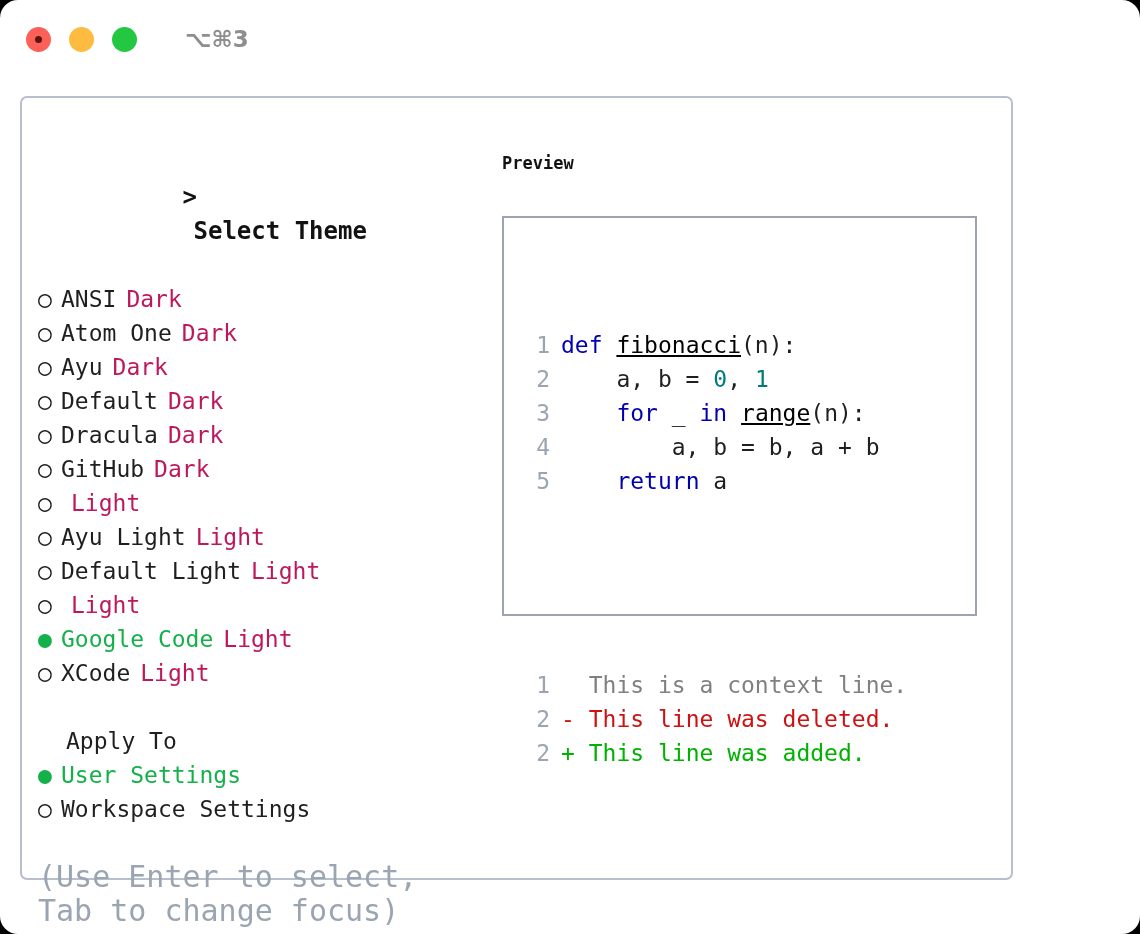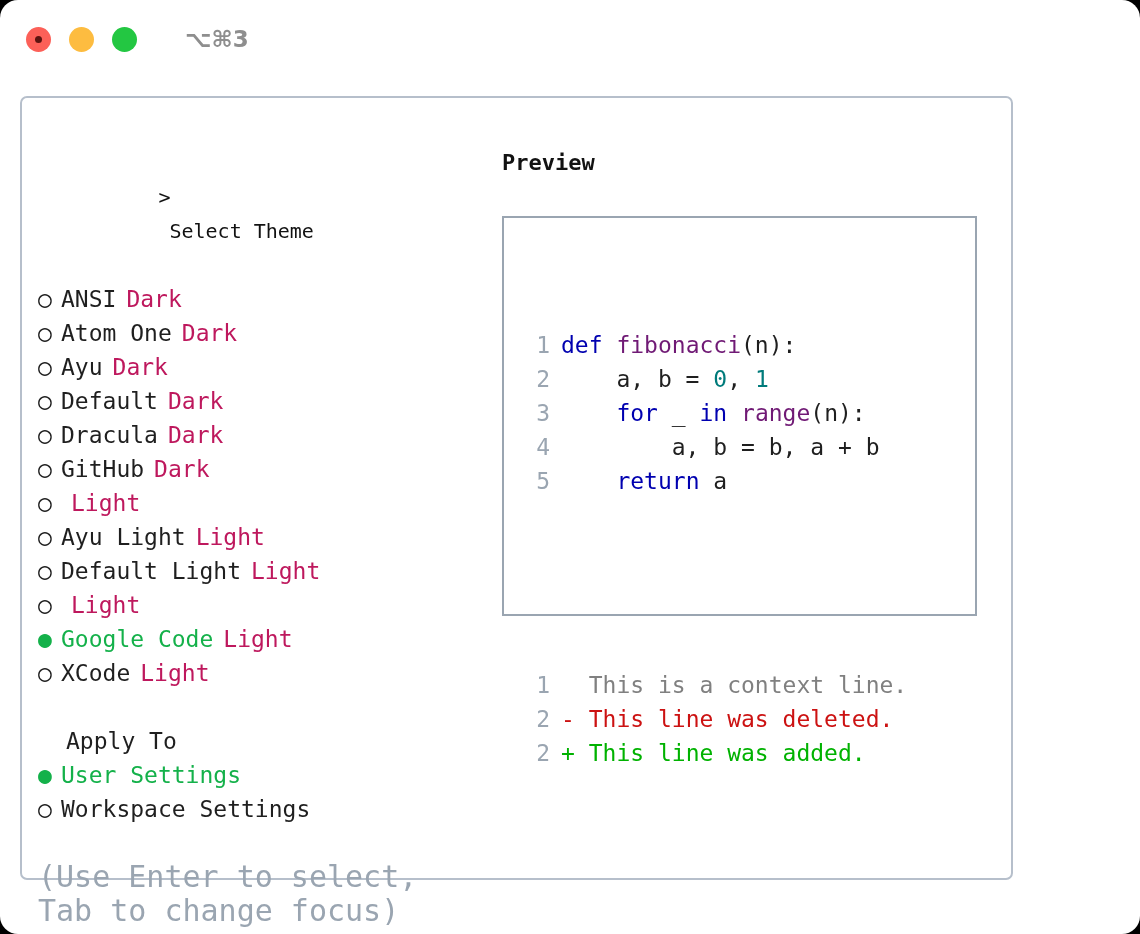--- a/index.html
+++ b/index.html
@@ -85,22 +85,22 @@
   }
 
   
   .left {
     position: absolute;
     left: 16px;
     top: 48px;
     width: 445px;
   }
   .heading {
-    font-size: 20px;
-    font-weight: normal;
+    font-size: 24px;
+    font-weight: bold;
     color: #121212;
     line-height: 34px;
     white-space: pre;
   }
   .heading .caret { color: #121212; }
 
   .opt {
     display: flex;
     align-items: baseline;
     line-height: 34px;
@@ -143,21 +143,21 @@
   }
 
   
   .right {
     position: absolute;
     left: 480px;
     top: 48px;
     width: 495px;
   }
   .preview-title {
-    font-size: 22px;
+    font-size: 17px;
     font-weight: bold;
     color: #121212;
     line-height: 34px;
   }
   .preview-box {
     margin-top: 36px;
     width: 475px;
     height: 400px;
     border: 2px solid #9aa5b1;
     box-sizing: border-box;
@@ -176,21 +176,21 @@
   .lineno {
     display: inline-block;
     width: 34px;
     flex: 0 0 34px;
     text-align: right;
     color: #9aa5b1;
     padding-right: 11px;
     box-sizing: content-box;
   }
   .tok-kw   { color: #0000b0; }
-  .tok-fn   { color: #701a75; }
+  .tok-fn   { color: #000000; text-decoration: underline; }
   .tok-num  { color: #007b7b; }
   .tok-plain{ color: #1f1f1f; }
   .diff-ctx { color: #808080; }
   .diff-del { color: #cc1212; }
   .diff-add { color: #00b200; }
   .blankline { height: 34px; }
 </style>
 </head>
 <body>
 

